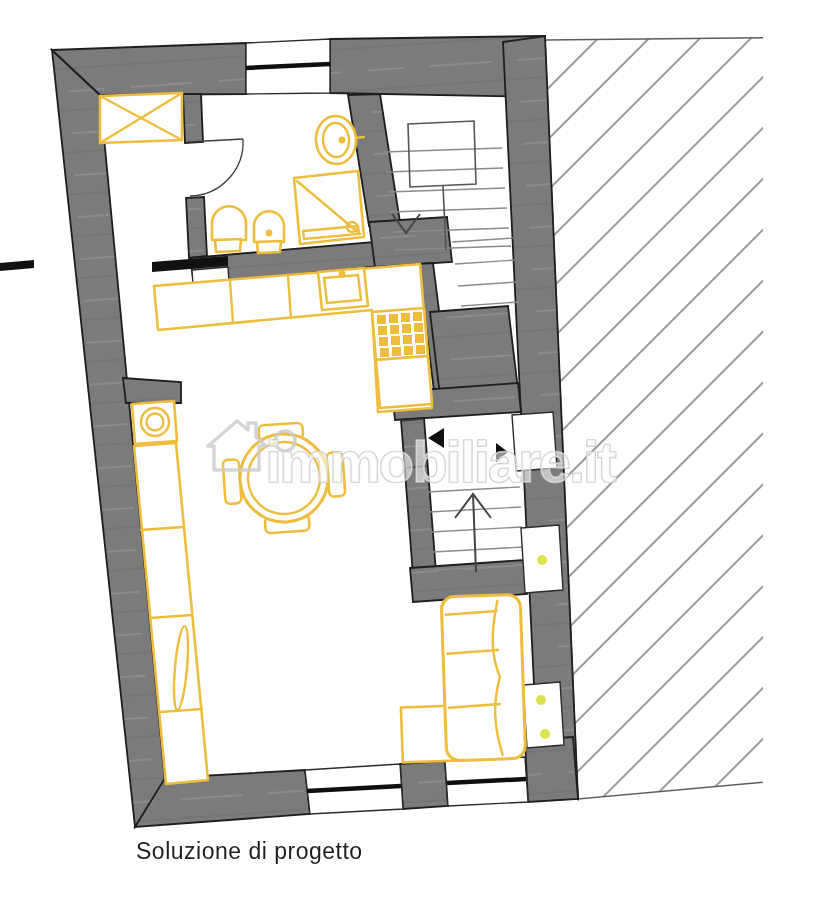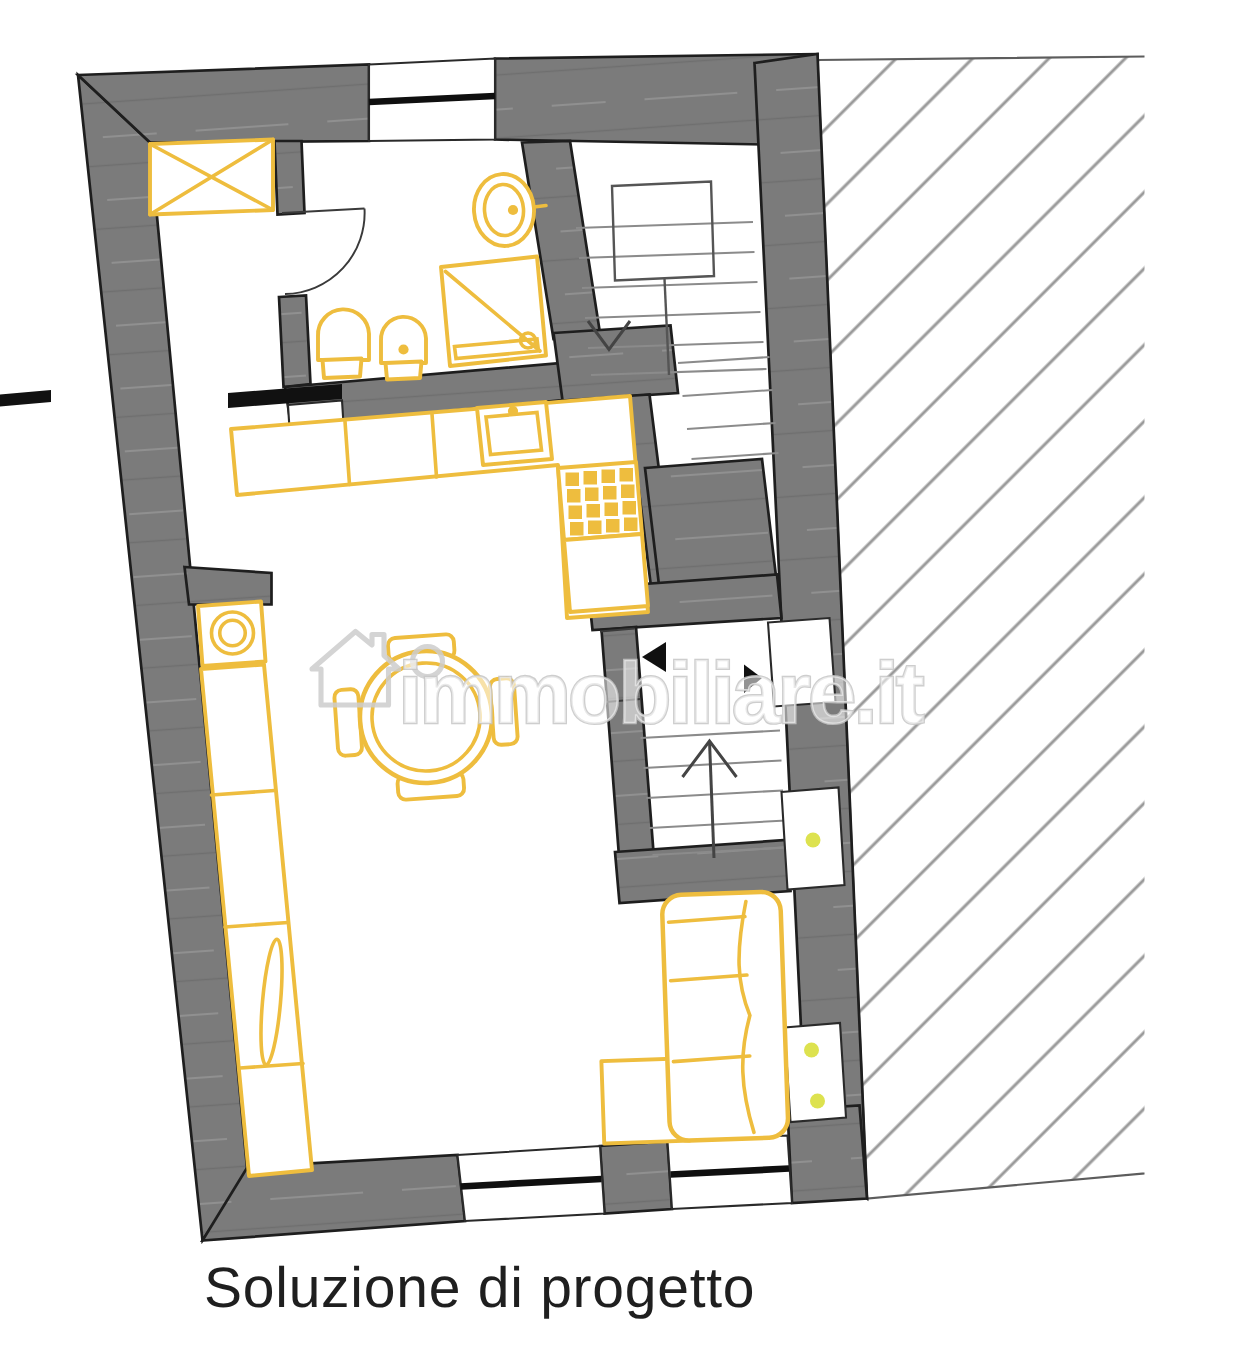--- a/index.html
+++ b/index.html
@@ -15,21 +15,21 @@
   .furnline{stroke:var(--furniture,#eebd3e);stroke-width:2.4;fill:none;stroke-linecap:round;}
   .furnfill{fill:var(--furniture,#eebd3e);}
   .step{stroke:#8b8b8b;stroke-width:1.4;}
   .rail{stroke:#555;stroke-width:1.6;fill:none;}
   .arrow{stroke:#444;stroke-width:2;fill:none;stroke-linejoin:miter;}
   .tri{fill:#101010;}
   .dot{fill:var(--accent_dot,#dde24f);}
   .wm-text{font:bold 58px "Liberation Sans",sans-serif;fill:#ffffff;fill-opacity:.55;
            stroke:#c6c6c6;stroke-opacity:.85;stroke-width:1.7;paint-order:stroke;letter-spacing:-2px;}
   .wm-shape{stroke:#cdcdcd;stroke-opacity:.85;stroke-width:3.4;fill:none;stroke-linejoin:round;}
-  .caption{position:absolute;left:136px;top:838px;font-size:38px;color:var(--caption_text,#1f1f1f);
+  .caption{position:absolute;left:136px;top:838px;font-size:23px;color:var(--caption_text,#1f1f1f);
            letter-spacing:.5px;}
 </style>
 </head>
 <body>
 
 <div class="stage">
   <svg class="plan-svg" width="834" height="900" viewBox="0 0 834 900">
     <defs>
       <pattern id="wtex" width="150" height="42" patternUnits="userSpaceOnUse" patternTransform="rotate(-4)">
         <rect width="150" height="42" fill="#7b7b7b"></rect>

